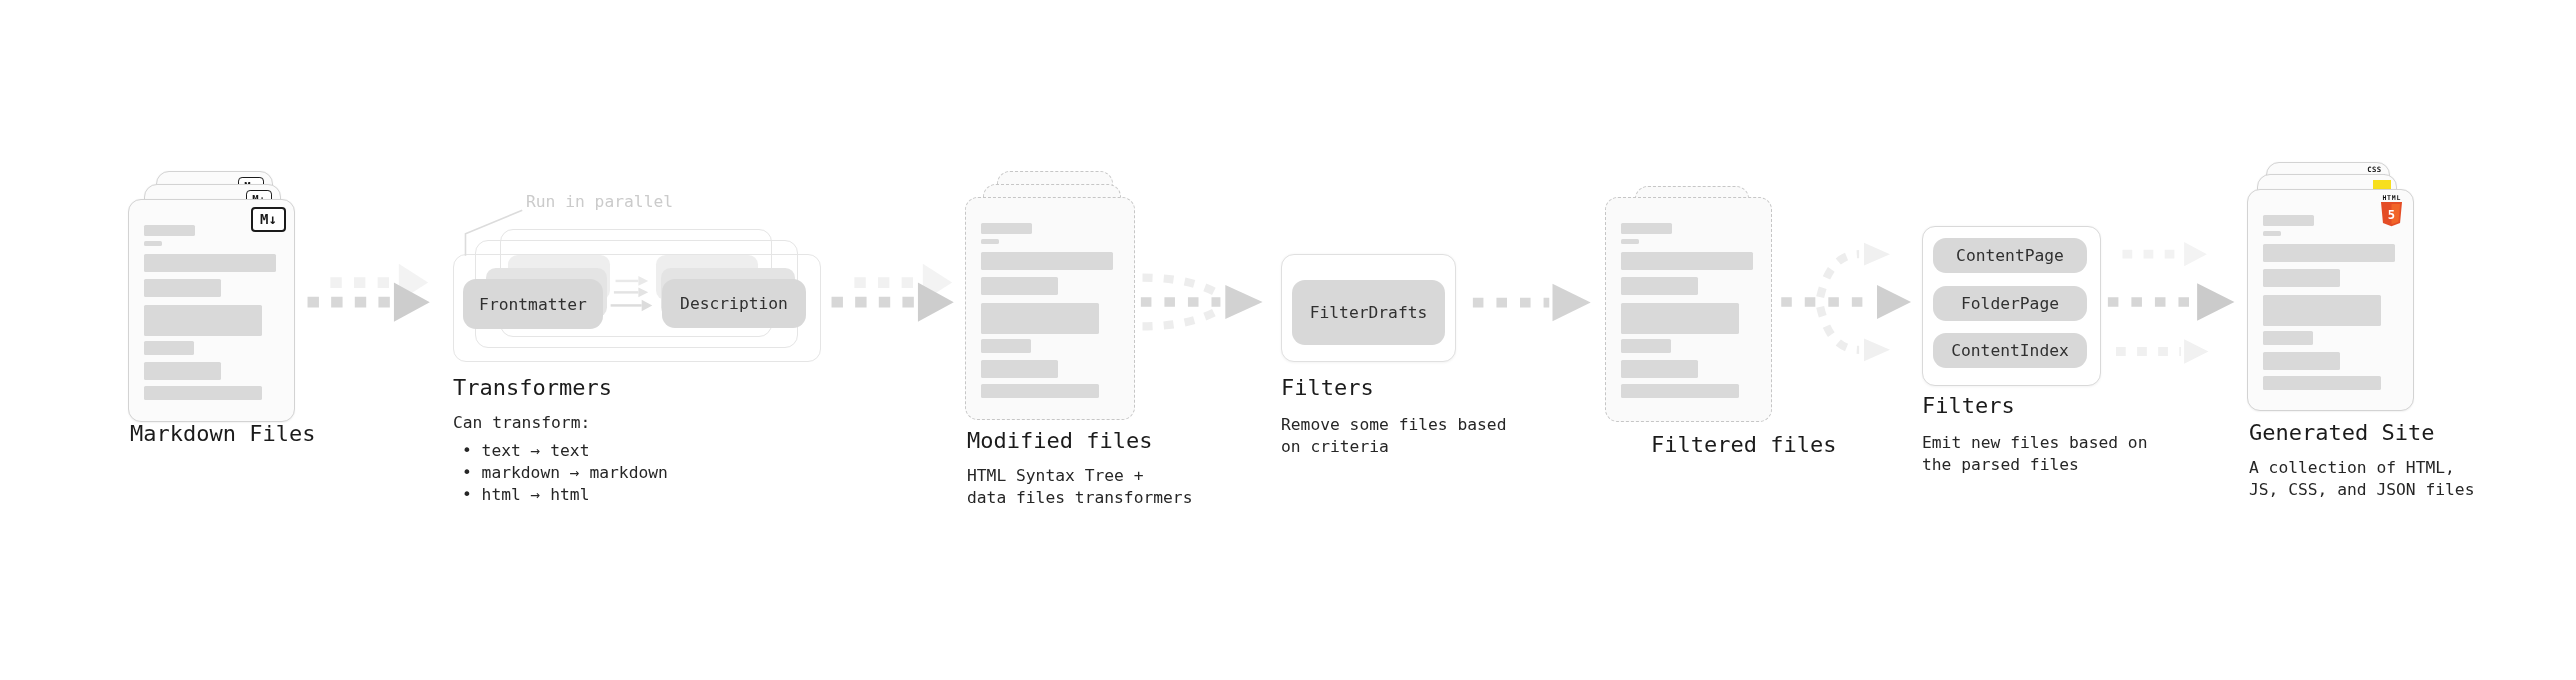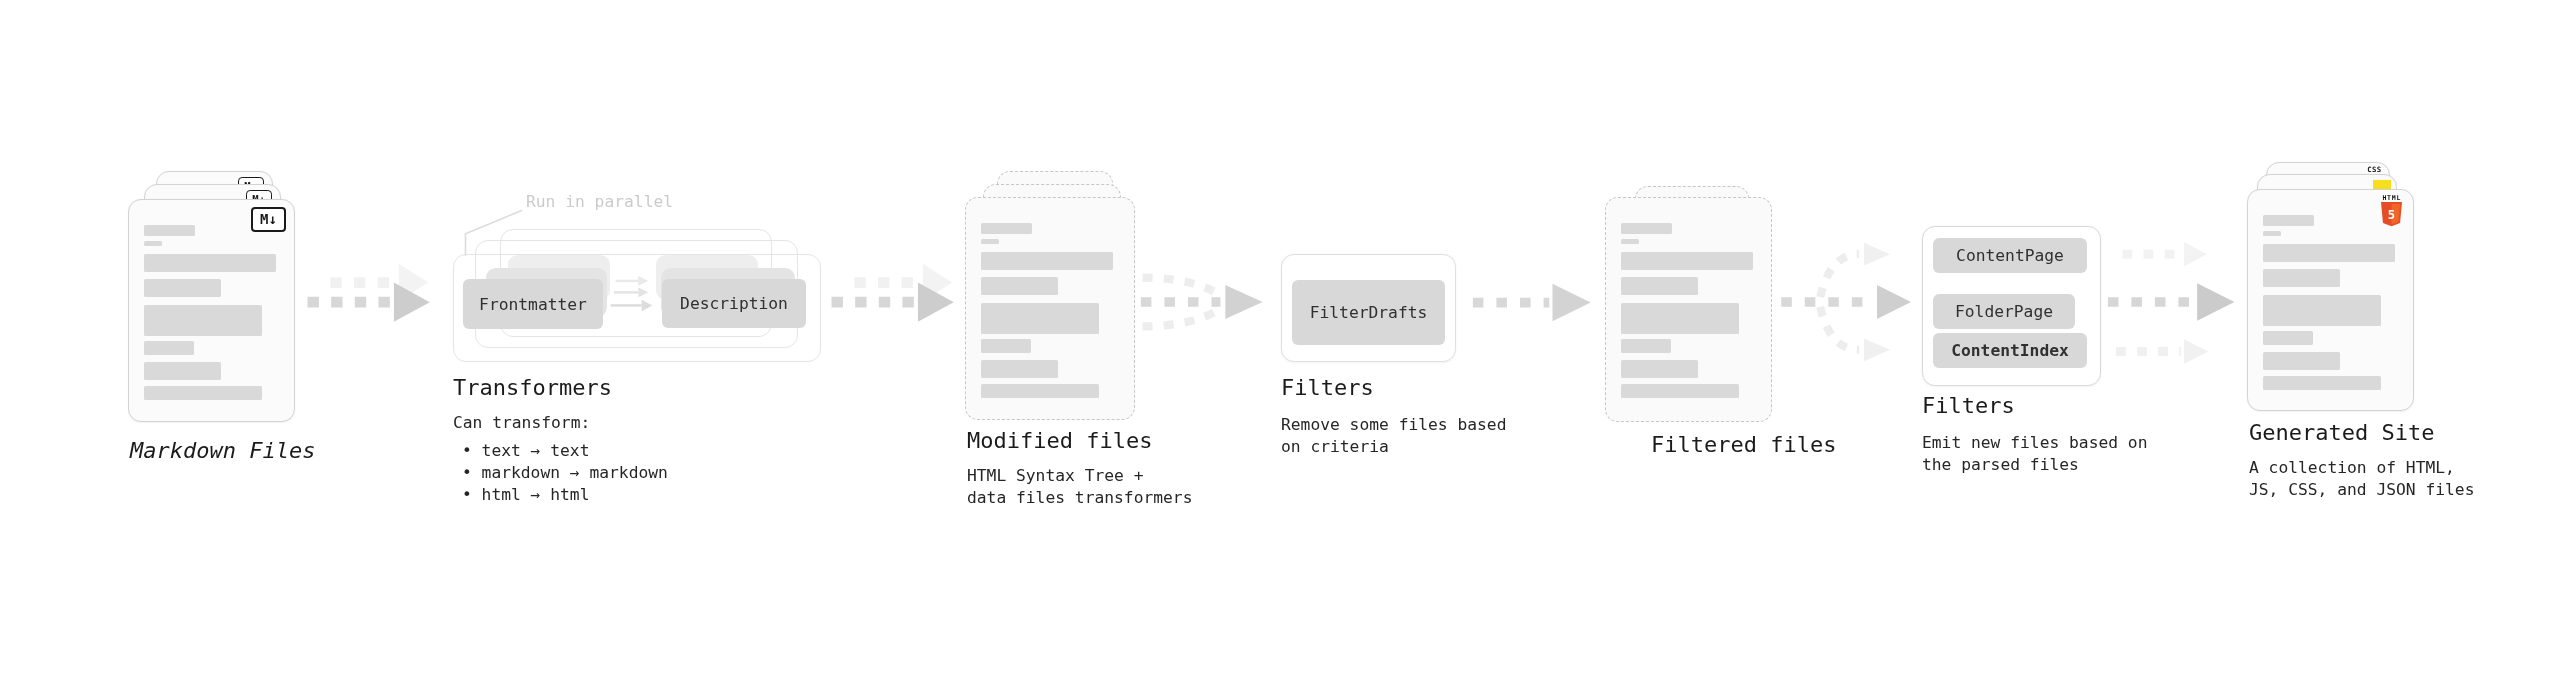--- a/index.html
+++ b/index.html
@@ -20,21 +20,21 @@
   .css-badge .t{font-size:7.3px;font-weight:bold;color:#111;line-height:7.3px;letter-spacing:0.4px;}
   .css-badge .u{height:3.3px;background:#2d53e0;margin-top:0.8px;border-radius:0.8px;}
   .js-badge{position:absolute;right:4.9px;top:4.9px;width:18px;height:11.4px;background:#f7df1e;}
   .html5-badge{position:absolute;right:9px;top:4.9px;width:24.4px;text-align:center;}
   .html5-badge .t{font-size:6.5px;font-weight:bold;color:#111;line-height:6.5px;letter-spacing:0.8px;}
   
   .outline-box{position:absolute;border:1.6px solid #e5e5e5;border-radius:13px;background:transparent;}
   .panel-box{position:absolute;border:1.6px solid #d9d9d9;border-radius:13px;background:#ffffff;
              box-shadow:0 0.8px 2.4px rgba(0,0,0,0.05);}
   .chip{position:absolute;display:flex;align-items:center;justify-content:center;
-        background:#d8d8d8;border-radius:6px;color:#303030;font-size:16.3px;}
+        background:#d8d8d8;border-radius:13px;color:#303030;font-size:16.3px;}
   .ghost1{position:absolute;background:#e4e4e4;border-radius:9.8px;}
   .ghost2{position:absolute;background:#eeeeee;border-radius:9.8px;}
   
   .title{position:absolute;font-size:22px;color:#1b1b1b;line-height:1.2;white-space:nowrap;}
   .caption{position:absolute;font-size:16.3px;color:#262626;line-height:22px;white-space:nowrap;}
   .annotation{position:absolute;font-size:16.3px;color:#cbcbcb;white-space:nowrap;}
   .bullets{position:absolute;font-size:16.3px;color:#262626;line-height:22px;white-space:nowrap;}
   .bullets div::before{content:"\2022\00a0";}
   svg{position:absolute;overflow:visible;}
 </style>
@@ -54,21 +54,21 @@
       <div class="md-badge big">M↓</div>
     <div class="bar" style="left: 15.4px; top: 25px; width: 51px; height: 10.6px;"></div>
         <div class="bar" style="left: 15.4px; top: 41px; width: 18px; height: 4.9px;"></div>
         <div class="bar" style="left: 15.4px; top: 54px; width: 132px; height: 18px;"></div>
         <div class="bar" style="left: 15.4px; top: 79px; width: 77px; height: 18px;"></div>
         <div class="bar" style="left: 15.4px; top: 105px; width: 118px; height: 31px;"></div>
         <div class="bar" style="left: 15.4px; top: 141px; width: 50px; height: 14px;"></div>
         <div class="bar" style="left: 15.4px; top: 162px; width: 77px; height: 18px;"></div>
         <div class="bar" style="left: 15.4px; top: 186px; width: 118px; height: 14px;"></div>
       </div>
-    <div class="title" style="left:130px;top:438px;font-style:italic;">Markdown Files</div>
+    <div class="title" style="left:130px;top:421px;">Markdown Files</div>
   </div>
 
   <svg style="left:301px;top:241px;" width="163" height="106" viewBox="0 0 200 130">
     <g transform="translate(16,-24)">
       <line x1="20" y1="75" x2="104" y2="75" stroke="#f1f1f1" stroke-width="13" stroke-dasharray="14 15"></line>
       <polygon points="104,52 140,75 104,98" fill="#f3f3f3"></polygon>
     </g>
     <line x1="8" y1="75" x2="114" y2="75" stroke="#d7d7d7" stroke-width="13" stroke-dasharray="14 15"></line>
     <polygon points="114,51 158,75 114,99" fill="#cdcdcd"></polygon>
   </svg>
@@ -180,22 +180,22 @@
     <polygon points="106,7 138,21 106,35" fill="#f0f0f0"></polygon>
     <path d="M 52 86 Q 64 139 100 139" fill="none" stroke="#ededed" stroke-width="10" stroke-dasharray="12 13"></path>
     <polygon points="106,125 138,139 106,153" fill="#f0f0f0"></polygon>
     <line x1="4" y1="80" x2="118" y2="80" stroke="#d8d8d8" stroke-width="12" stroke-dasharray="13 16"></line>
     <polygon points="122,59 164,80 122,101" fill="#cfcfcf"></polygon>
   </svg>
 
   <div>
     <div class="panel-box" style="left:1922px;top:226px;width:177px;height:158px;"></div>
     <div class="chip" style="left:1933px;top:238px;width:154px;height:35px;">ContentPage</div>
-    <div class="chip" style="left:1933px;top:286px;width:142px;height:35px;margin-top:8px;">FolderPage</div>
-    <div class="chip" style="left:1933px;top:333px;width:154px;height:35px;font-weight:bold;">ContentIndex</div>
+    <div class="chip" style="left:1933px;top:286px;width:154px;height:35px;">FolderPage</div>
+    <div class="chip" style="left:1933px;top:333px;width:154px;height:35px;">ContentIndex</div>
     <div class="title" style="left:1922px;top:393px;">Filters</div>
     <div class="caption" style="left:1922px;top:432px;">
       <div>Emit new files based on</div>
       <div>the parsed files</div>
     </div>
   </div>
 
   <svg style="left:2103px;top:237px;" width="142" height="130" viewBox="0 0 175 160">
     <line x1="24" y1="21" x2="96" y2="21" stroke="#f2f2f2" stroke-width="11" stroke-dasharray="12 14"></line>
     <polygon points="100,6 128,21 100,36" fill="#f3f3f3"></polygon>

